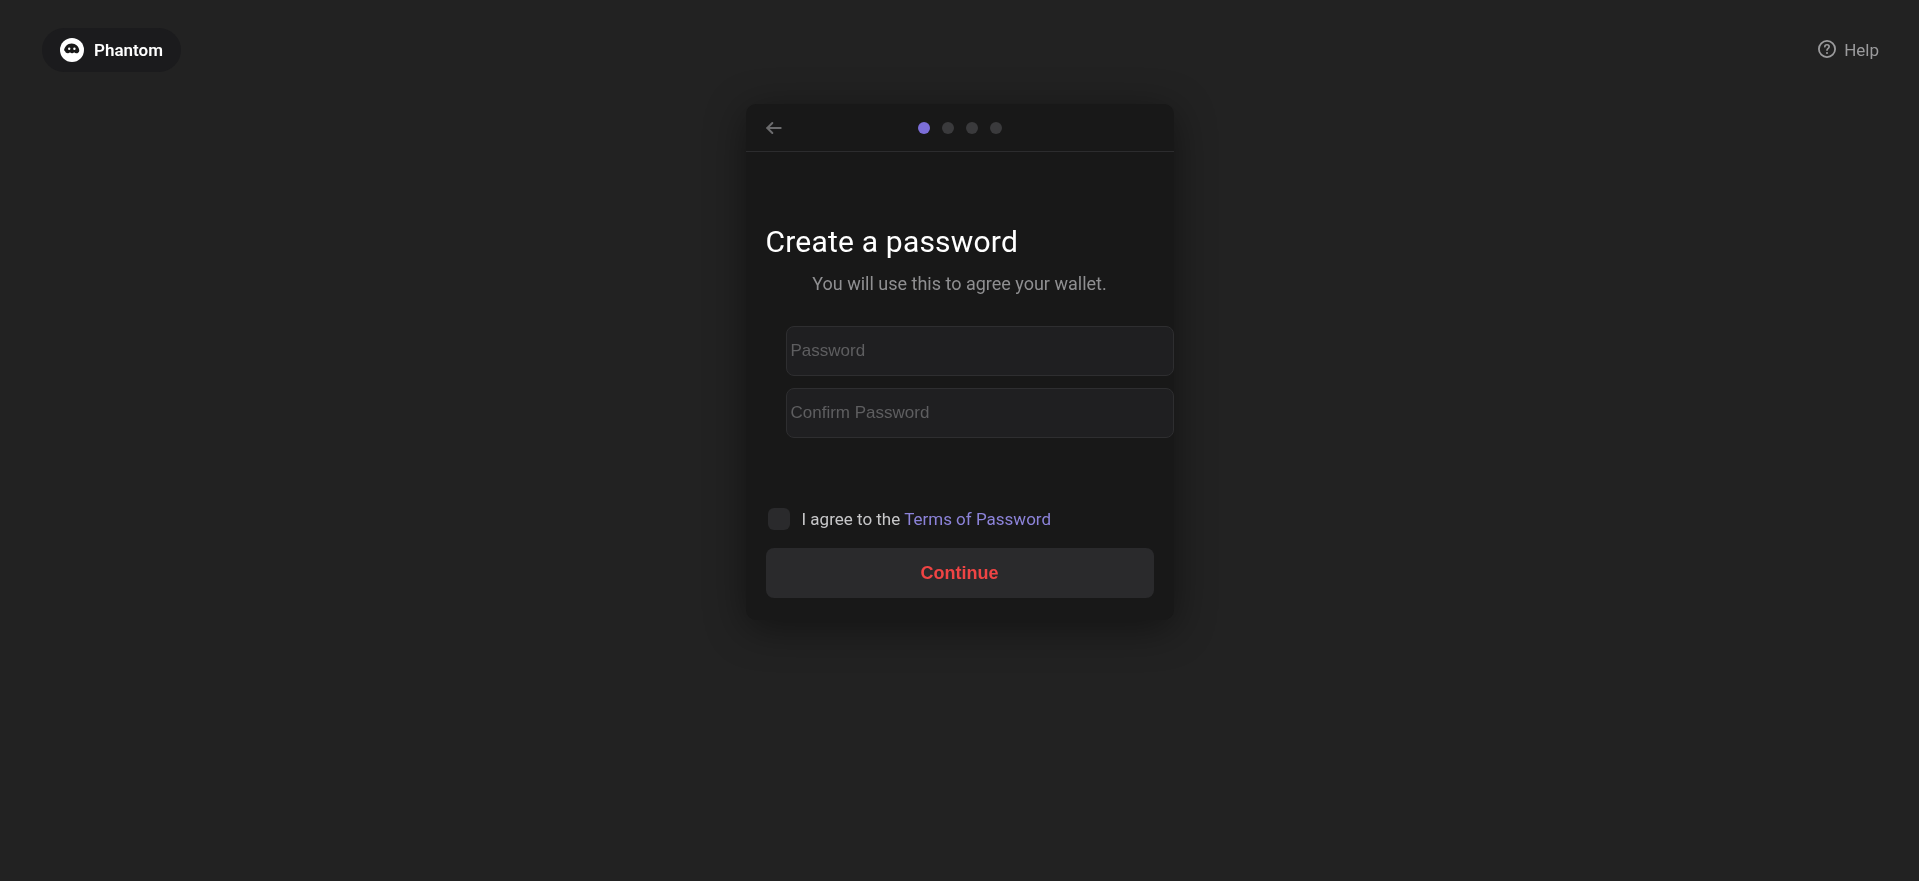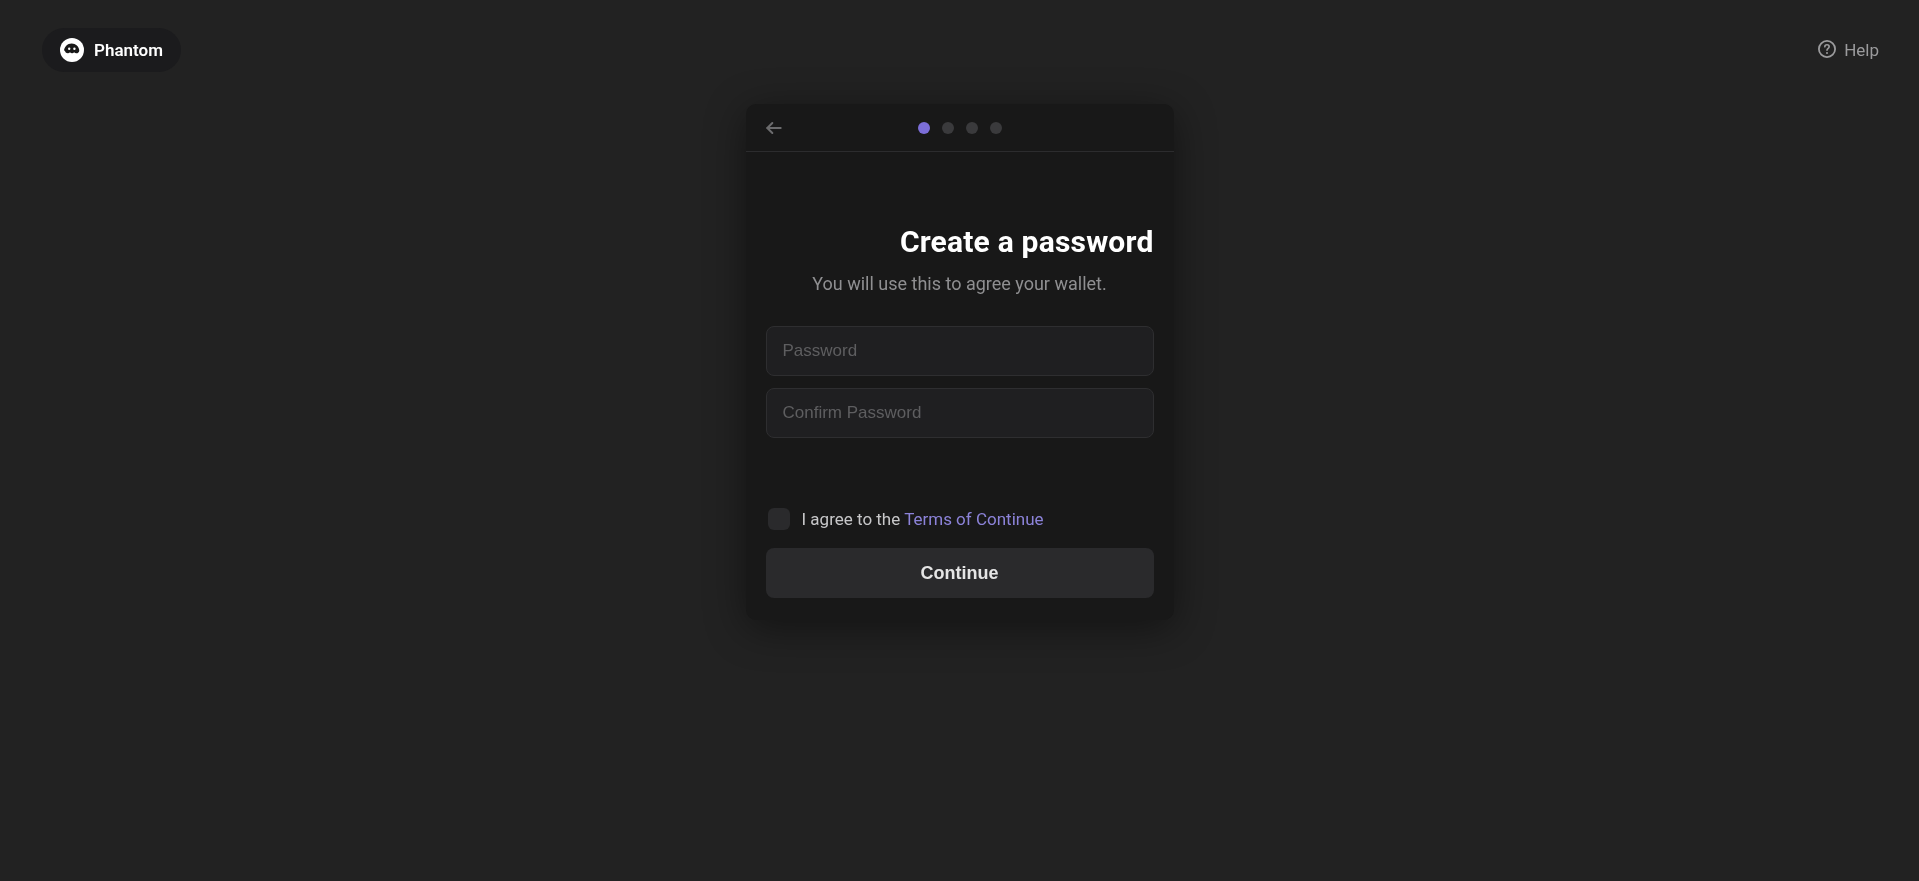--- a/index.html
+++ b/index.html
@@ -108,22 +108,22 @@
   .dot.active { background: #7c6ed8; }
 
   .card-body {
     padding: 72px 20px 22px 20px;
     display: flex;
     flex-direction: column;
     min-height: 468px;
   }
   .title {
     font-size: 30px;
-    font-weight: 700;
-    text-align: right;
+    font-weight: 400;
+    text-align: left;
     color: #fff;
     letter-spacing: 0.2px;
   }
   .subtitle {
     margin-top: 14px;
     font-size: 18px;
     text-align: center;
     color: #8f8f91;
   }
   .fields {
@@ -131,24 +131,25 @@
     display: flex;
     flex-direction: column;
     gap: 12px;
   }
   .pw-input {
     width: 100%;
     height: 50px;
     background: #1f1f21;
     border: 1px solid #2e2e30;
     border-radius: 8px;
-    padding: 0 16px;
+    padding: 0 4px;
     font-size: 17px;
     color: #eaeaea;
     outline: none;
+    margin-left: 20px;
   }
   .pw-input::placeholder { color: #5e5e60; }
 
   .tos-row {
     margin-top: auto;
     display: flex;
     align-items: center;
     gap: 12px;
     padding: 0 2px;
   }
@@ -172,21 +173,21 @@
     cursor: pointer;
   }
 
   .continue-btn {
     margin-top: 18px;
     width: 100%;
     height: 50px;
     border: none;
     border-radius: 8px;
     background: #2a2a2c;
-    color: #e5e5e5;
+    color: #ef4444;
     font-size: 18px;
     font-weight: 600;
     cursor: pointer;
   }
 </style>
 </head>
 <body>
 
 <div class="brand-badge">
   <span class="brand-logo">
@@ -232,19 +233,19 @@
     <p class="subtitle">You will use this to agree your wallet.</p>
 
     <div class="fields">
       <input type="password" class="pw-input" placeholder="Password" style="">
       <input type="password" class="pw-input" placeholder="Confirm Password" style="">
     </div>
 
     <div class="tos-row">
       <input type="checkbox" class="tos-checkbox" style="">
       <span class="tos-label">
-        <span>I agree to the </span><span class="tos-link">Terms of Continue</span>
+        <span>I agree to the </span><span class="tos-link">Terms of Password</span>
       </span>
     </div>
 
     <button class="continue-btn">Continue</button>
   </div>
 </div>
 
 </body></html>

